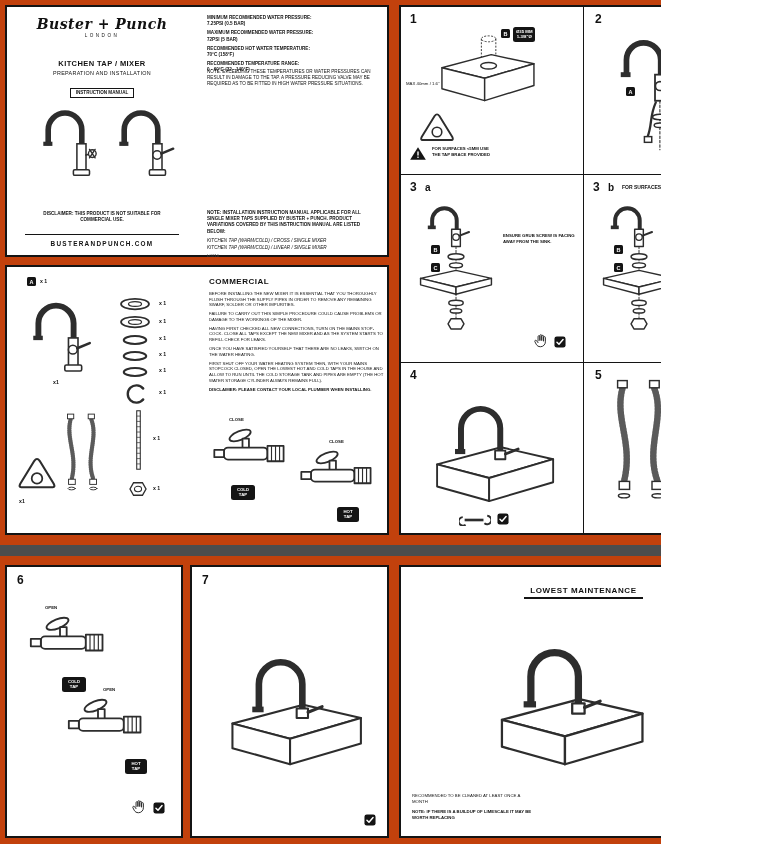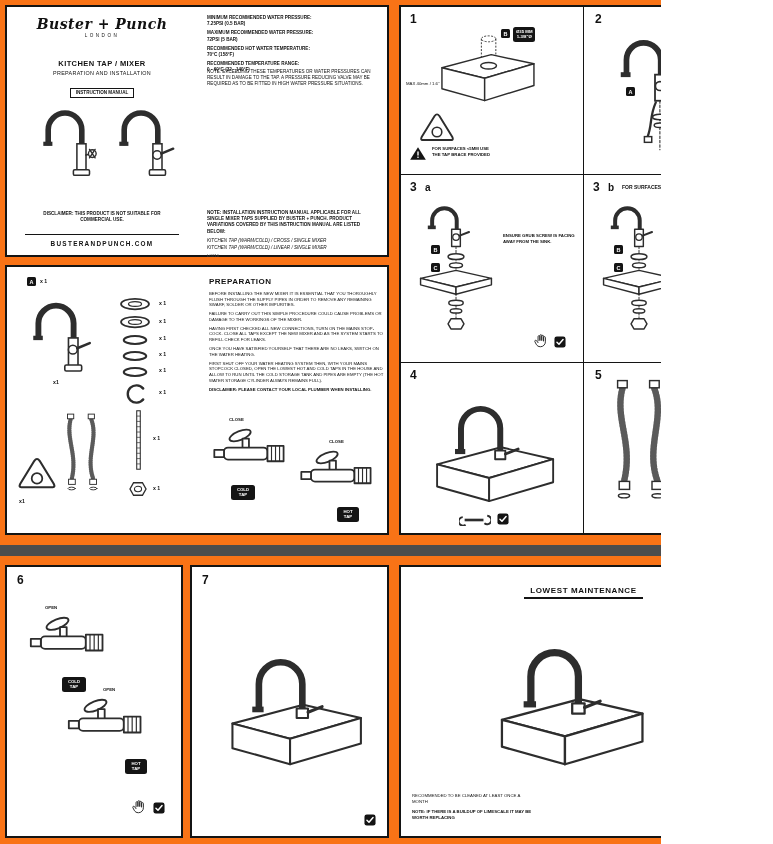--- a/index.html
+++ b/index.html
@@ -1,18 +1,18 @@
 <!DOCTYPE html>
 <html><head>
 <meta charset="utf-8">
 <style>
   * { margin:0; padding:0; box-sizing:border-box; }
   html,body { background:#ffffff; }
   body { font-family:"Liberation Sans", sans-serif; color:#111; }
-  .page { position:relative; width:661px; height:844px; background:#f97316; overflow:hidden; }
+  .page { position:relative; width:661px; height:844px; background:#c2410c; overflow:hidden; }
   .panel { position:absolute; background:#fff; border:2px solid #141414; }
   .abs { position:absolute; }
   .b { font-weight:bold; }
   .i { font-style:italic; }
   .t4 { font-size:4.6px; line-height:1.35; }
   .t42 { font-size:4.3px; line-height:1.3; }
   .t5 { font-size:5.2px; line-height:1.3; }
   .chip { background:#141414; color:#fff; border-radius:2.5px; font-weight:bold;
           display:inline-block; text-align:center; padding:2px 3px; font-size:4.3px; line-height:1.25; }
   .marker { position:absolute; width:9px; height:9px; background:#141414; color:#fff;
@@ -193,21 +193,21 @@
         </svg>
       </div>
     <div class="abs ill" style="left:8px;top:188px;width:44px;height:38px;">
         <svg viewBox="0 0 50 42">
           <path d="M7 36 Q4 36 6 32 L22 6 Q25 2 28 6 L44 32 Q46 36 43 36 Z" fill="#fff" stroke="#2d2d2d" stroke-width="2.4" stroke-linejoin="round"></path>
           <circle cx="25" cy="26" r="6" fill="#fff" stroke="#2d2d2d" stroke-width="2"></circle>
         </svg>
       </div>
     <div class="abs t5 b" style="left:12px;top:231px;">x1</div>
 
-    <div class="abs b" style="left:202px;top:10px;font-size:8px;letter-spacing:.5px;">PREPARATION</div>
+    <div class="abs b" style="left:202px;top:10px;font-size:8px;letter-spacing:.5px;">COMMERCIAL</div>
     <div class="abs prep t42" style="left:202px;top:24px;width:176px;">
       <p>BEFORE INSTALLING THE NEW MIXER IT IS ESSENTIAL THAT YOU THOROUGHLY FLUSH THROUGH THE SUPPLY PIPES IN ORDER TO REMOVE ANY REMAINING SWARF, SOLDER OR OTHER IMPURITIES.</p>
       <p>FAILURE TO CARRY OUT THIS SIMPLE PROCEDURE COULD CAUSE PROBLEMS OR DAMAGE TO THE WORKINGS OF THE MIXER.</p>
       <p>HAVING FIRST CHECKED ALL NEW CONNECTIONS, TURN ON THE MAINS STOP-COCK. CLOSE ALL TAPS EXCEPT THE NEW MIXER AND AS THE SYSTEM STARTS TO REFILL CHECK FOR LEAKS.</p>
       <p>ONCE YOU HAVE SATISFIED YOURSELF THAT THERE ARE NO LEAKS, SWITCH ON THE WATER HEATING.</p>
       <p>FIRST SHUT OFF YOUR WATER HEATING SYSTEM THEN, WITH YOUR MAINS STOPCOCK CLOSED, OPEN THE LOWEST HOT AND COLD TAPS IN THE HOUSE AND ALLOW TO RUN UNTIL THE COLD STORAGE TANK AND PIPES ARE EMPTY (THE HOT WATER STORAGE CYLINDER ALWAYS REMAINS FULL).</p>
       <p class="b">DISCLAIMER: PLEASE CONTACT YOUR LOCAL PLUMBER WHEN INSTALLING.</p>
     </div>
 
     <div class="abs t42 b" style="left:222px;top:150px;">CLOSE</div>

